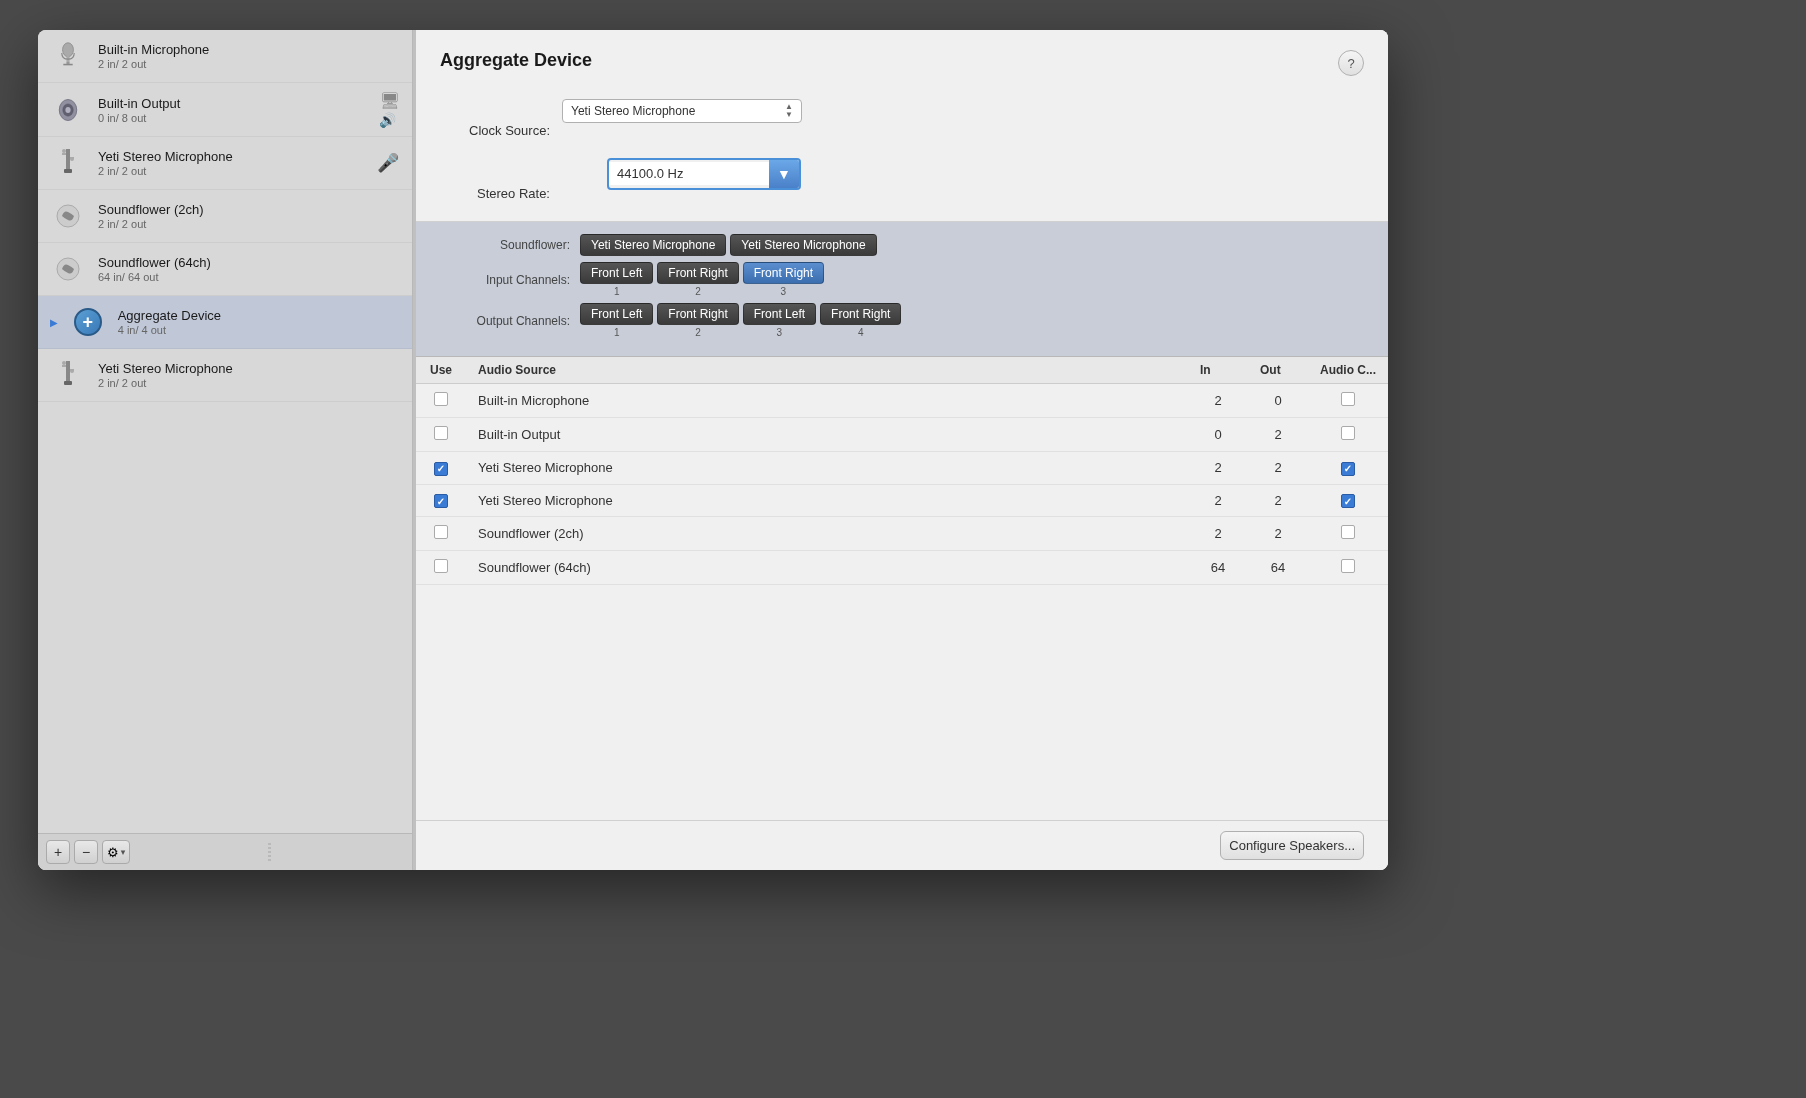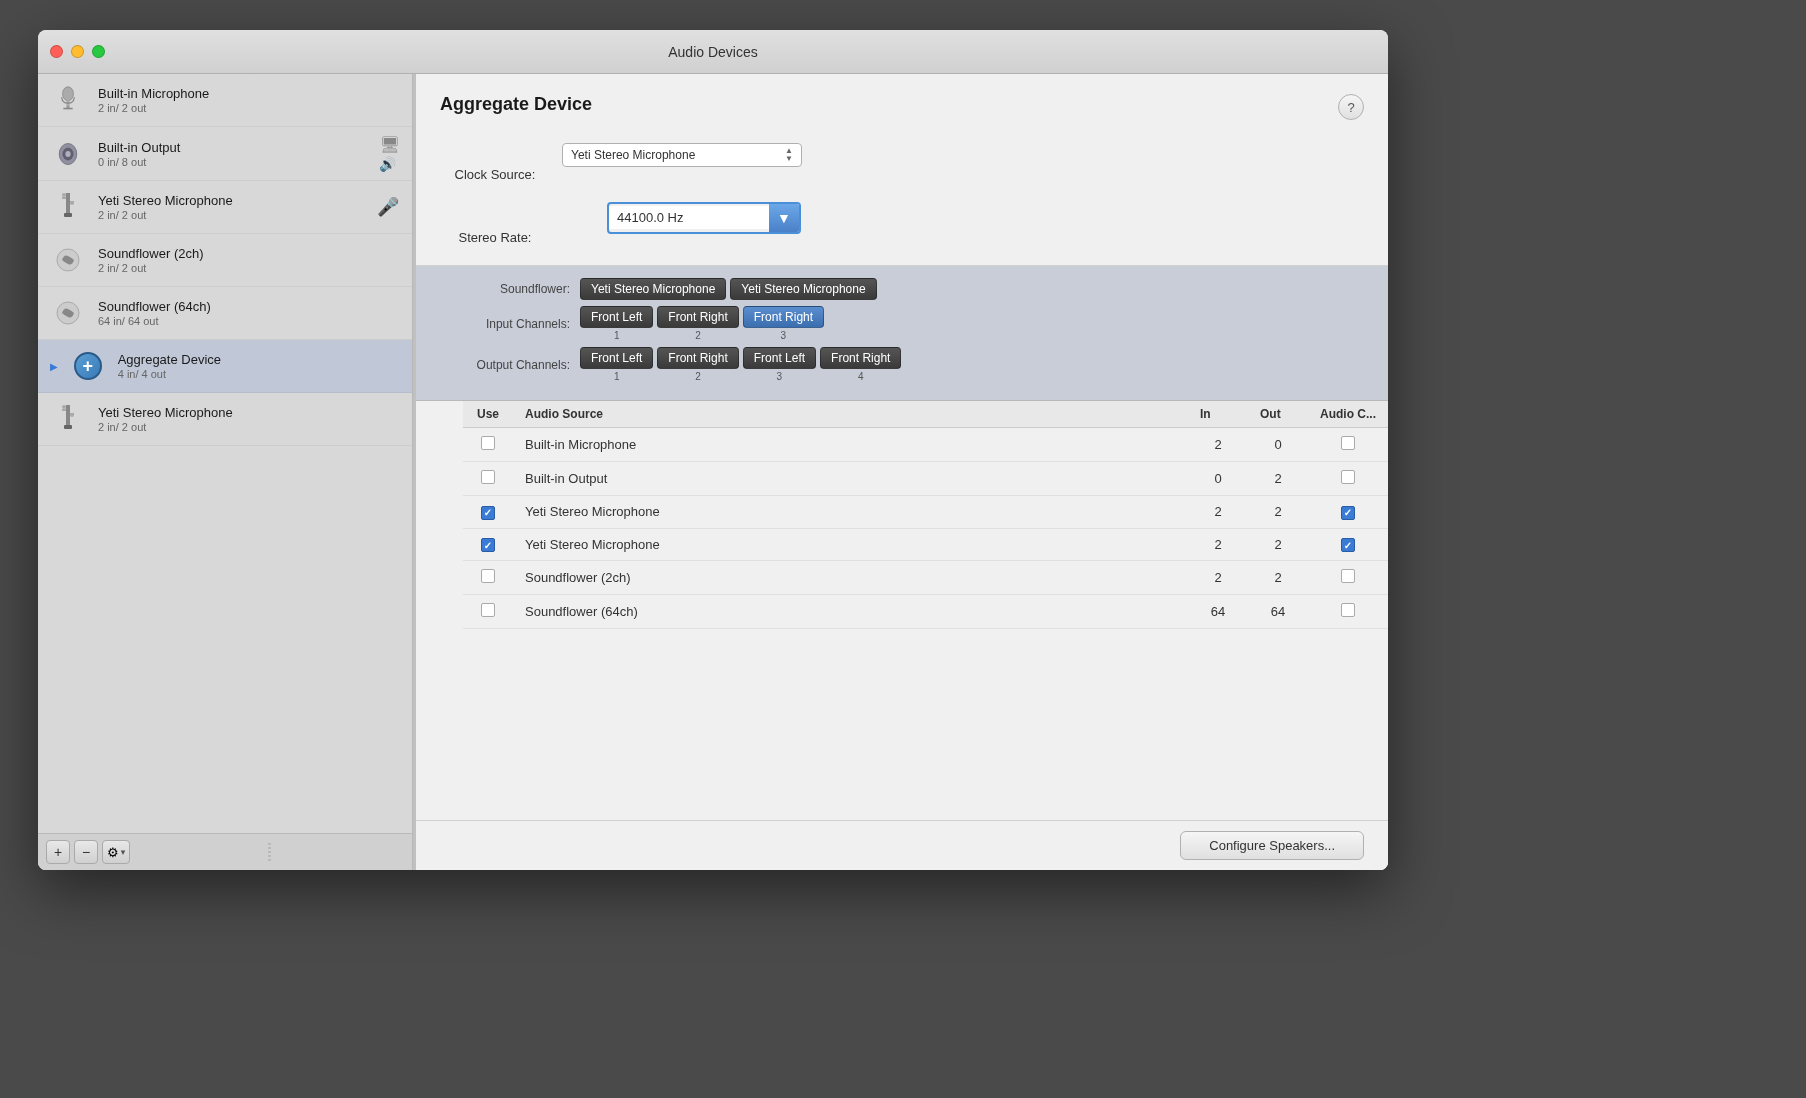--- a/index.html
+++ b/index.html
@@ -206,21 +206,21 @@
       display: flex;
       align-items: center;
       margin-bottom: 8px;
       gap: 12px;
     }
 
     .form-label {
       font-size: 13px;
       color: #333;
       width: 110px;
-      text-align: center;
+      text-align: right;
       margin-top: 40px;
     }
 
     .clock-select {
       display: flex;
       align-items: center;
       background: white;
       border: 1px solid #b0b0b0;
       border-radius: 4px;
       padding: 3px 8px;
@@ -345,21 +345,20 @@
     .channel-num {
       font-size: 10px;
       color: #555;
     }
 
     
     .table-section {
       flex: 1;
       overflow-y: auto;
       background: #f0f0f0;
-      padding-left: 47px;
     }
 
     table {
       width: 100%;
       border-collapse: collapse;
     }
 
     thead th {
       background: #e8e8e8;
       padding: 6px 12px;
@@ -422,21 +421,21 @@
     .main-footer {
       padding: 10px 24px;
       border-top: 1px solid #d0d0d0;
       background: #f0f0f0;
       display: flex;
       justify-content: flex-end;
       align-items: center;
     }
 
     .configure-btn {
-      padding: 6px 28px;
+      padding: 6px 8px;
       border: 1px solid #b0b0b0;
       border-radius: 6px;
       background: linear-gradient(to bottom, #f5f5f5, #e0e0e0);
       font-size: 13px;
       color: #333;
       cursor: pointer;
     }
     .aggregate-circle {
       width: 28px;
       height: 28px;
@@ -455,28 +454,20 @@
     .play-indicator {
       font-size: 10px;
       color: #3a7bd5;
     }
   </style>
 </head>
 <body>
 
 <div class="window">
 
-  <div class="titlebar">
-    <div class="traffic-lights">
-      <div class="tl tl-close"></div>
-      <div class="tl tl-min"></div>
-      <div class="tl tl-max"></div>
-    </div>
-    <span class="titlebar-title">Audio Devices</span>
-  </div>
 
   <div class="window-body">
 
     <div class="sidebar">
       <div class="sidebar-list" id="sidebar-list">
       <div class="sidebar-item">
 
     <div class="sidebar-icon">
       <svg viewBox="0 0 28 36" fill="none" xmlns="http://www.w3.org/2000/svg">
     <ellipse cx="14" cy="10" rx="7" ry="9" fill="#aaa" stroke="#888" stroke-width="1"></ellipse>

